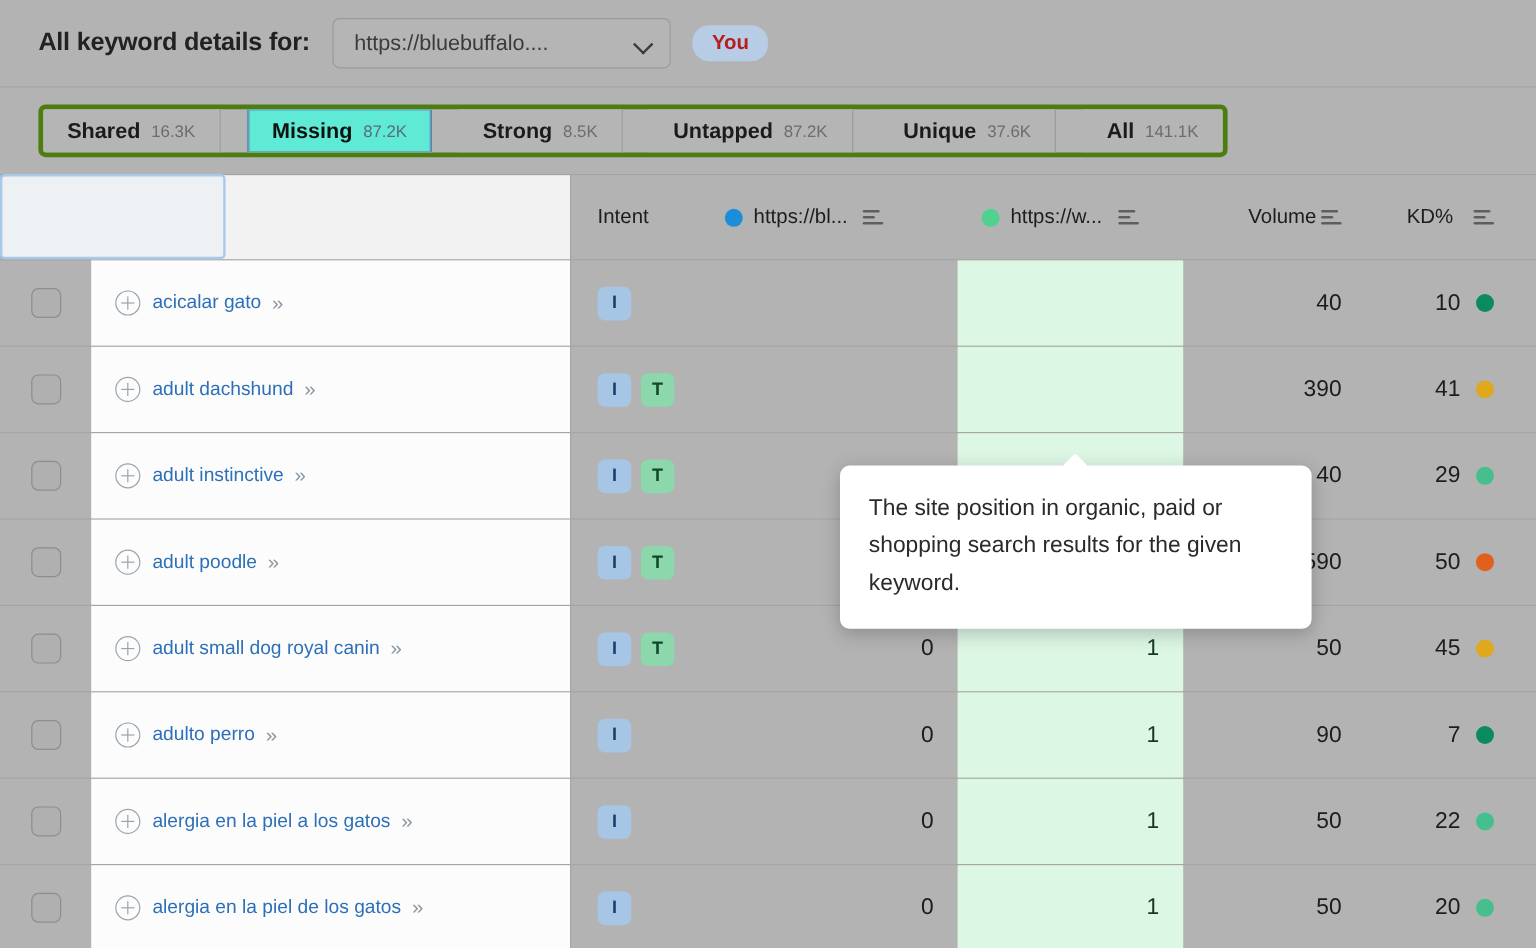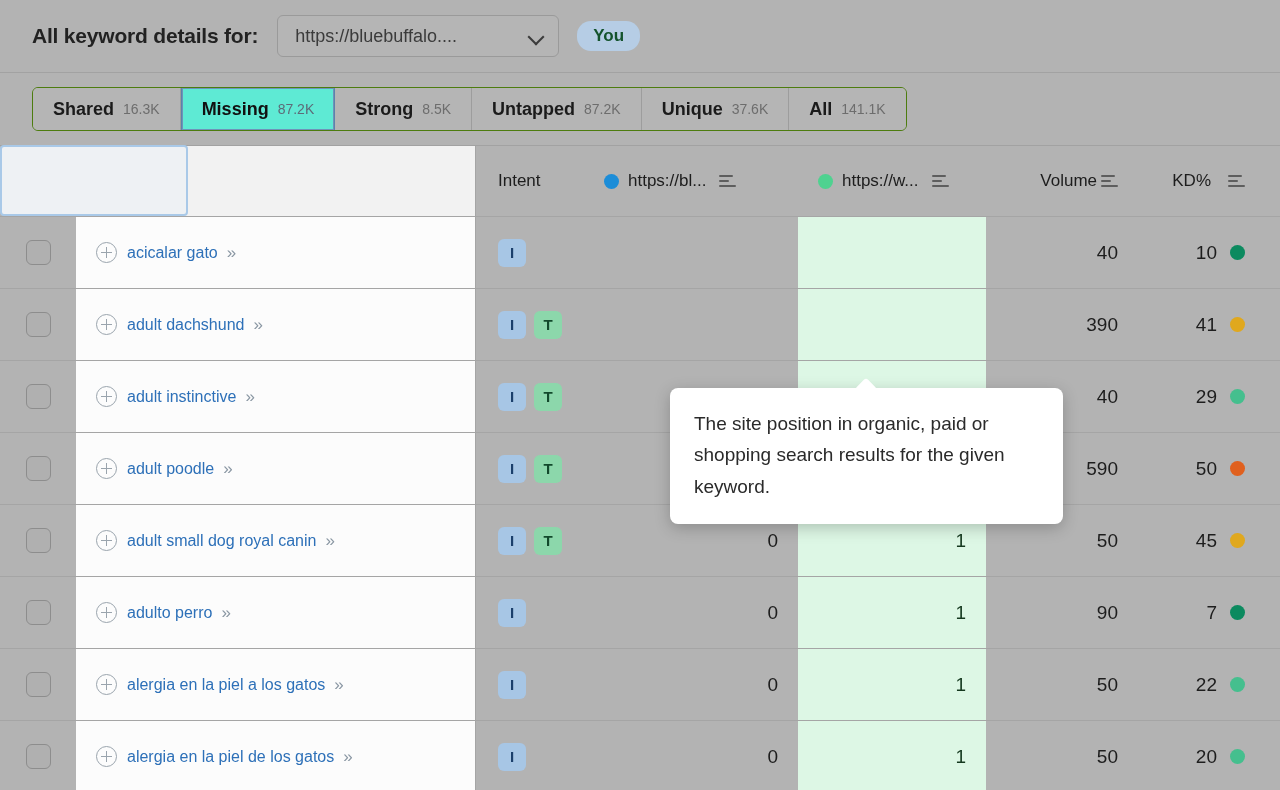--- a/index.html
+++ b/index.html
@@ -52,44 +52,45 @@
     position:absolute;
     left: 1px; top: 2px;
     width: 10px; height: 10px;
     border-right: 2.4px solid #3b3b3b;
     border-bottom: 2.4px solid #3b3b3b;
     transform: rotate(45deg);
   }
   .you-badge {
     margin-left: 18px;
     background: #b6cde5;
-    color: #14532d;
+    color: #b91c1c;
     font-size: 17px;
     font-weight: bold;
     border-radius: 14px;
     padding: 6px 16px 7px;
     line-height: 1;
   }
 
   
   .filterbar {
     height: 73px;
     display: flex;
     align-items: center;
     padding-left: 32px;
     background: #b3b3b3;
     border-bottom: 1px solid #a2a2a2;
   }
   .tabs {
     display: flex;
-    border: 1px solid #4d7c0f;
+    border: 4px solid #4d7c0f;
     border-radius: 6px;
     overflow: hidden;
     height: 44px;
     background: #b5b5b5;
+    gap: 22px;
   }
   .tab {
     display: flex;
     align-items: baseline;
     gap: 9px;
     padding: 0 20px;
     height: 100%;
     border-right: 1px solid #9d9d9d;
     align-items: center;
     background: #b5b5b5;
@@ -263,21 +264,21 @@
   .badge.i { background: #a7c6e5; color: #1b3f6b; }
   .badge.t { background: #8cd7ab; color: #12492c; }
 
   .numtext { font-size: 19px; color: #1d1d1d; }
   .c-pos2 .numtext { color: #15391f; }
   .kd-dot { width: 15px; height: 15px; border-radius: 50%; flex: 0 0 15px; }
 
   
   .tooltip {
     position: absolute;
-    left: 670px;
+    left: 700px;
     top: 242px;
     width: 393px;
     background: #ffffff;
     border-radius: 8px;
     padding: 20px 24px 22px;
     box-shadow: 0 4px 16px rgba(0,0,0,0.22);
     z-index: 40;
   }
   .tooltip .ttext {
     font-size: 19px;

